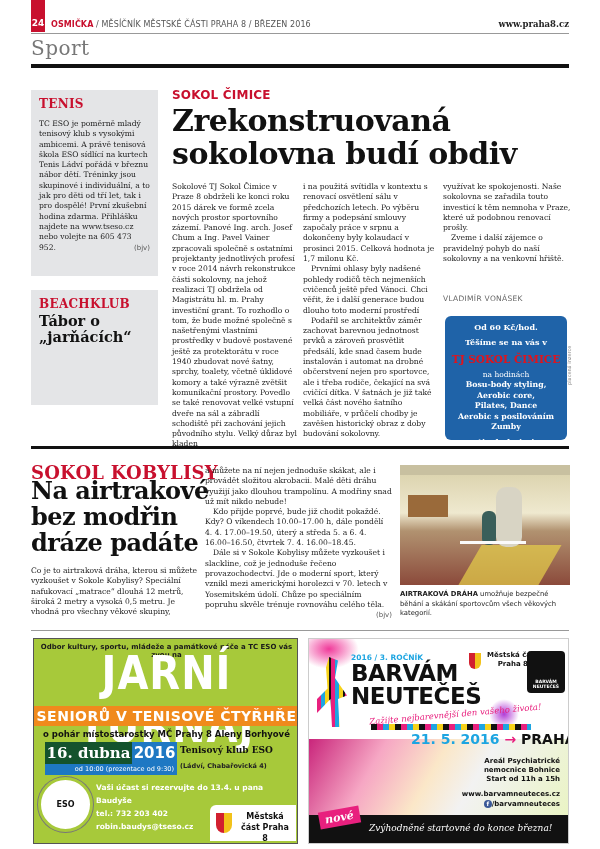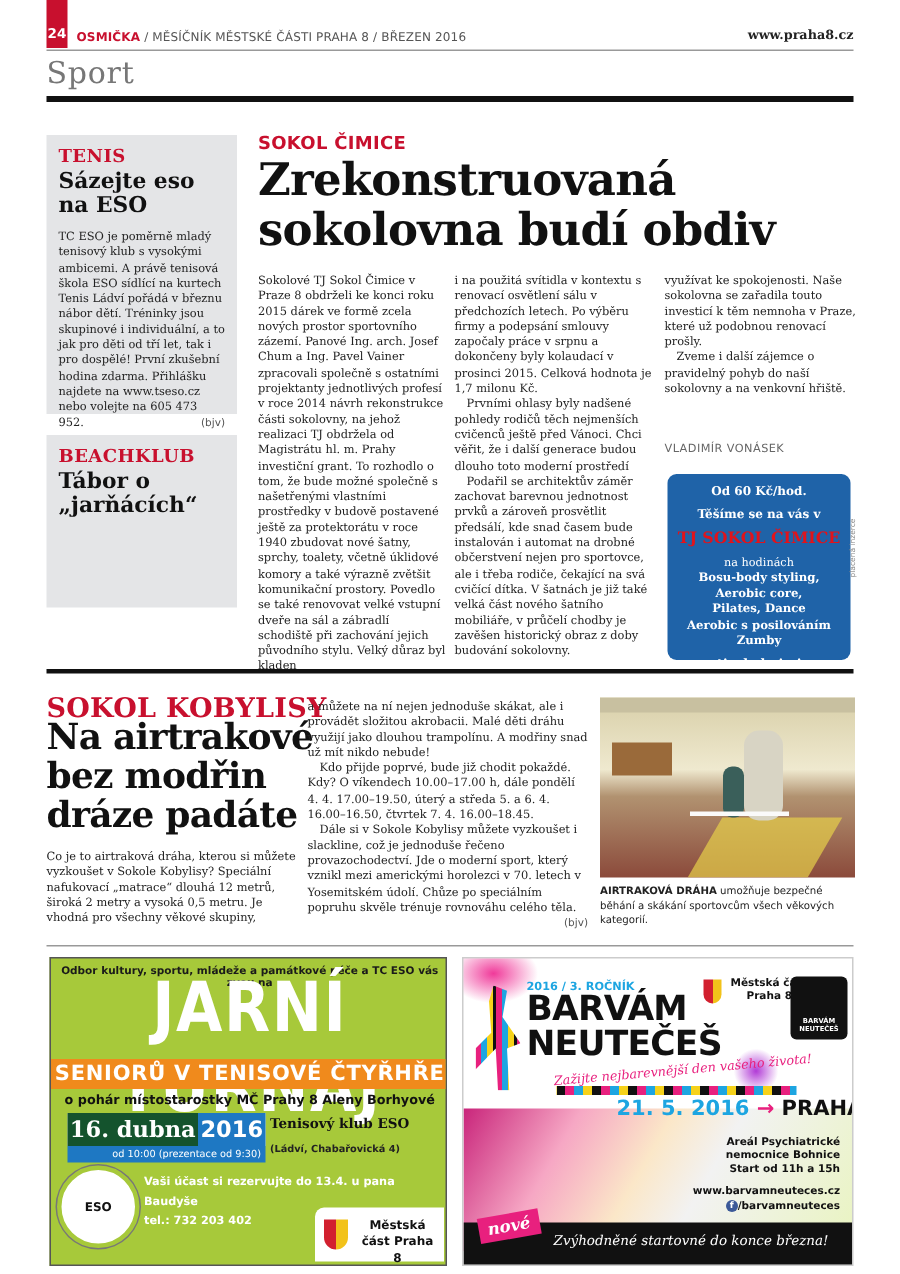--- a/index.html
+++ b/index.html
@@ -98,21 +98,20 @@
 <div class="abs page-tab"></div>
 <div class="abs pnum">24</div>
 <div class="abs running"><span class="brand">OSMIČKA</span><span> / MĚSÍČNÍK MĚSTSKÉ ČÁSTI PRAHA 8 / BŘEZEN 2016</span></div>
 <div class="abs site">www.praha8.cz</div>
 <div class="abs hr-thin"></div>
 <div class="abs section">Sport</div>
 <div class="abs hr-thick"></div>
 
 <div class="abs box" style="top:90px;height:186px;">
   <div class="kicker">TENIS</div>
-  <div class="head">Sázejte eso na ESO</div>
   <div class="body"><span>TC ESO je poměrně mladý tenisový klub s vysokými ambicemi. A právě tenisová škola ESO sídlící na kurtech Tenis Ládví pořádá v březnu nábor dětí. Tréninky jsou skupinové i individuální, a to jak pro děti od tří let, tak i pro dospělé! První zkušební hodina zdarma. Přihlášku najdete na www.tseso.cz nebo volejte na 605 473 952.</span> <span class="sig">(bjv)</span></div>
 </div>
 <div class="abs box" style="top:290px;height:115px;">
   <div class="kicker">BEACHKLUB</div>
   <div class="head">Tábor o „jarňácích“</div>
 </div>
 
 <div class="abs kicker-red" style="left:172px;top:88px;">SOKOL ČIMICE</div>
 <div class="abs h-big" style="left:172px;top:104px;width:400px;">
   <div>Zrekonstruovaná</div>
@@ -186,20 +185,21 @@
   </div>
   <div class="abs time">od 10:00 (prezentace od 9:30)</div>
   <div class="abs club">Tenisový klub ESO</div>
   <div class="abs addr">(Ládví, Chabařovická 4)</div>
   <div class="abs logo">
       <span>ESO</span>
     </div>
   <div class="abs info">
     <div>Vaši účast si rezervujte do 13.4. u pana Baudyše</div>
     <div>tel.: 732 203 402</div>
+    <div>robin.baudys@tseso.cz</div>
   </div>
   <div class="abs mc">
     <div class="abs crest"></div>
     <div class="abs t" style="width:54px;">Městská část Praha 8</div>
   </div>
 </div>
 
 <div class="abs ad2">
   <div class="abs splash1"></div>
   <div class="abs splash2"></div>

